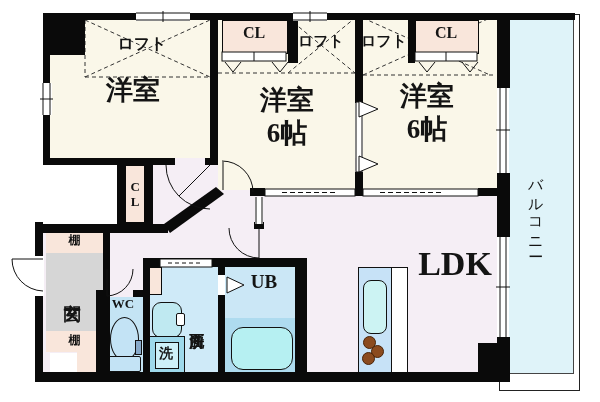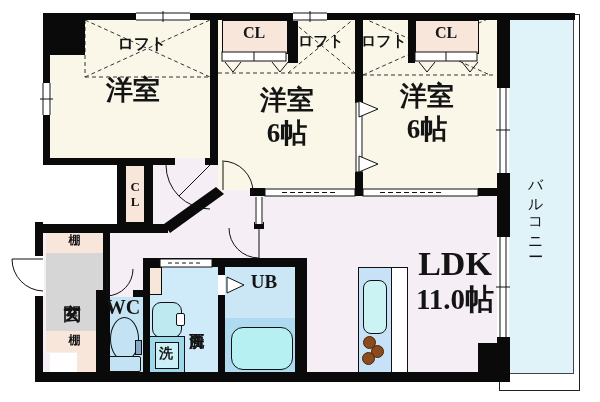--- a/index.html
+++ b/index.html
@@ -220,25 +220,24 @@
 
   <div class="lbl" style="left:356px;top:34px;width:56px;font-size:15px;">ロフト</div>
   <div class="lbl" style="left:415px;top:25px;width:62px;font-size:16px;">CL</div>
   <div class="lbl" style="left:367px;top:82px;width:120px;font-size:27px;">洋室</div>
   <div class="lbl" style="left:367px;top:115px;width:120px;font-size:27px;">6帖</div>
 
   <div class="lbl vtext" style="left:527px;top:135px;height:150px;font-size:15px;font-weight:normal;letter-spacing:3px;">バルコニー</div>
 
 
   <div class="lbl" style="left:400px;top:246px;width:110px;font-size:34px;">LDK</div>
-  <div class="lbl" style="left:396px;top:284px;width:118px;font-size:29px;">11.0帖</div>
 
   <div class="lbl" style="left:46px;top:234px;width:57px;font-size:12px;">棚</div>
   <div class="lbl vtext" style="left:63px;top:262px;height:62px;font-size:17px;letter-spacing:2px;">玄関</div>
   <div class="lbl" style="left:46px;top:334px;width:57px;font-size:12px;">棚</div>
 
-  <div class="lbl" style="left:103px;top:297px;width:40px;font-size:20px;">WC</div>
+  <div class="lbl" style="left:103px;top:297px;width:40px;font-size:13px;">WC</div>
   <div class="lbl vtext" style="left:188px;top:285px;height:74px;font-size:15px;">洗面所</div>
   <div class="lbl" style="left:155px;top:347px;width:22px;font-size:14px;">洗</div>
   <div class="lbl" style="left:238px;top:272px;width:52px;font-size:19px;">UB</div>
   <div class="lbl vtext" style="left:128px;top:170px;height:48px;font-size:13px;">CL</div>
 
 </div>
 
 </body></html>

